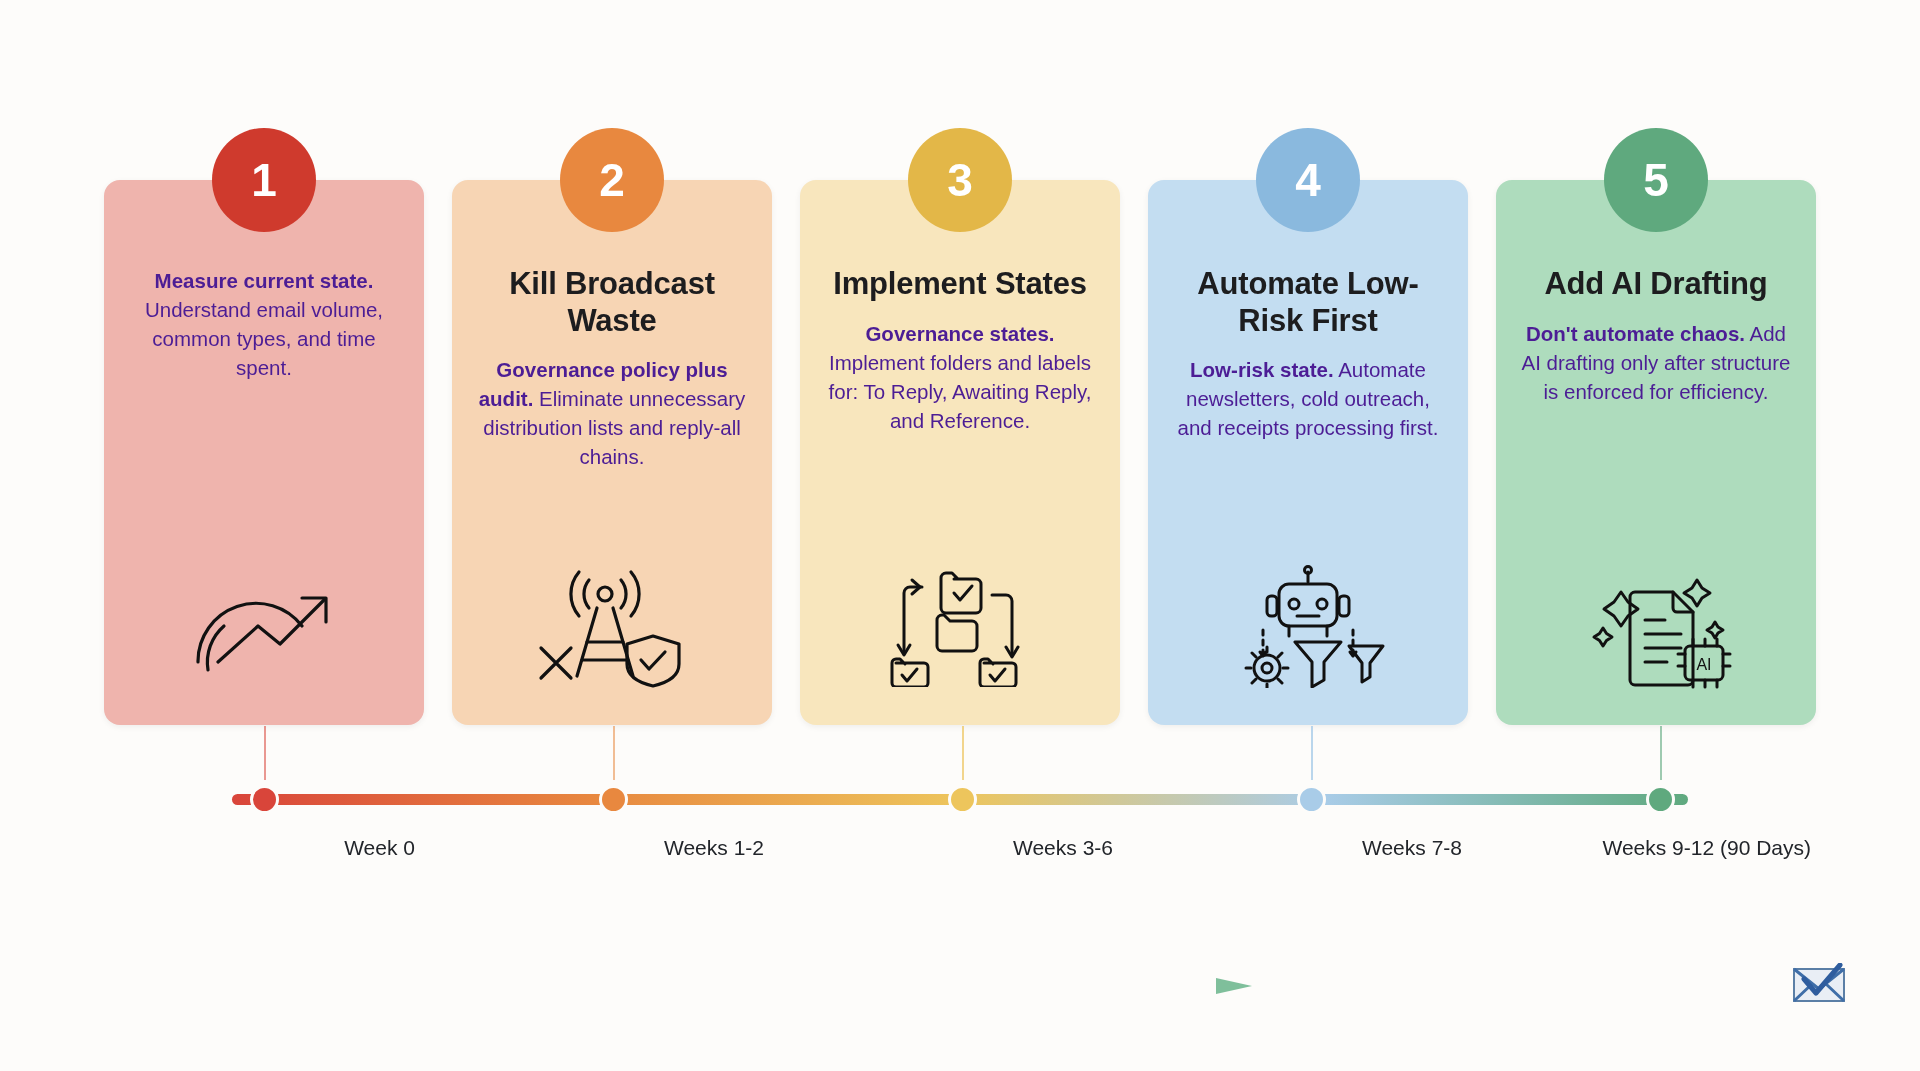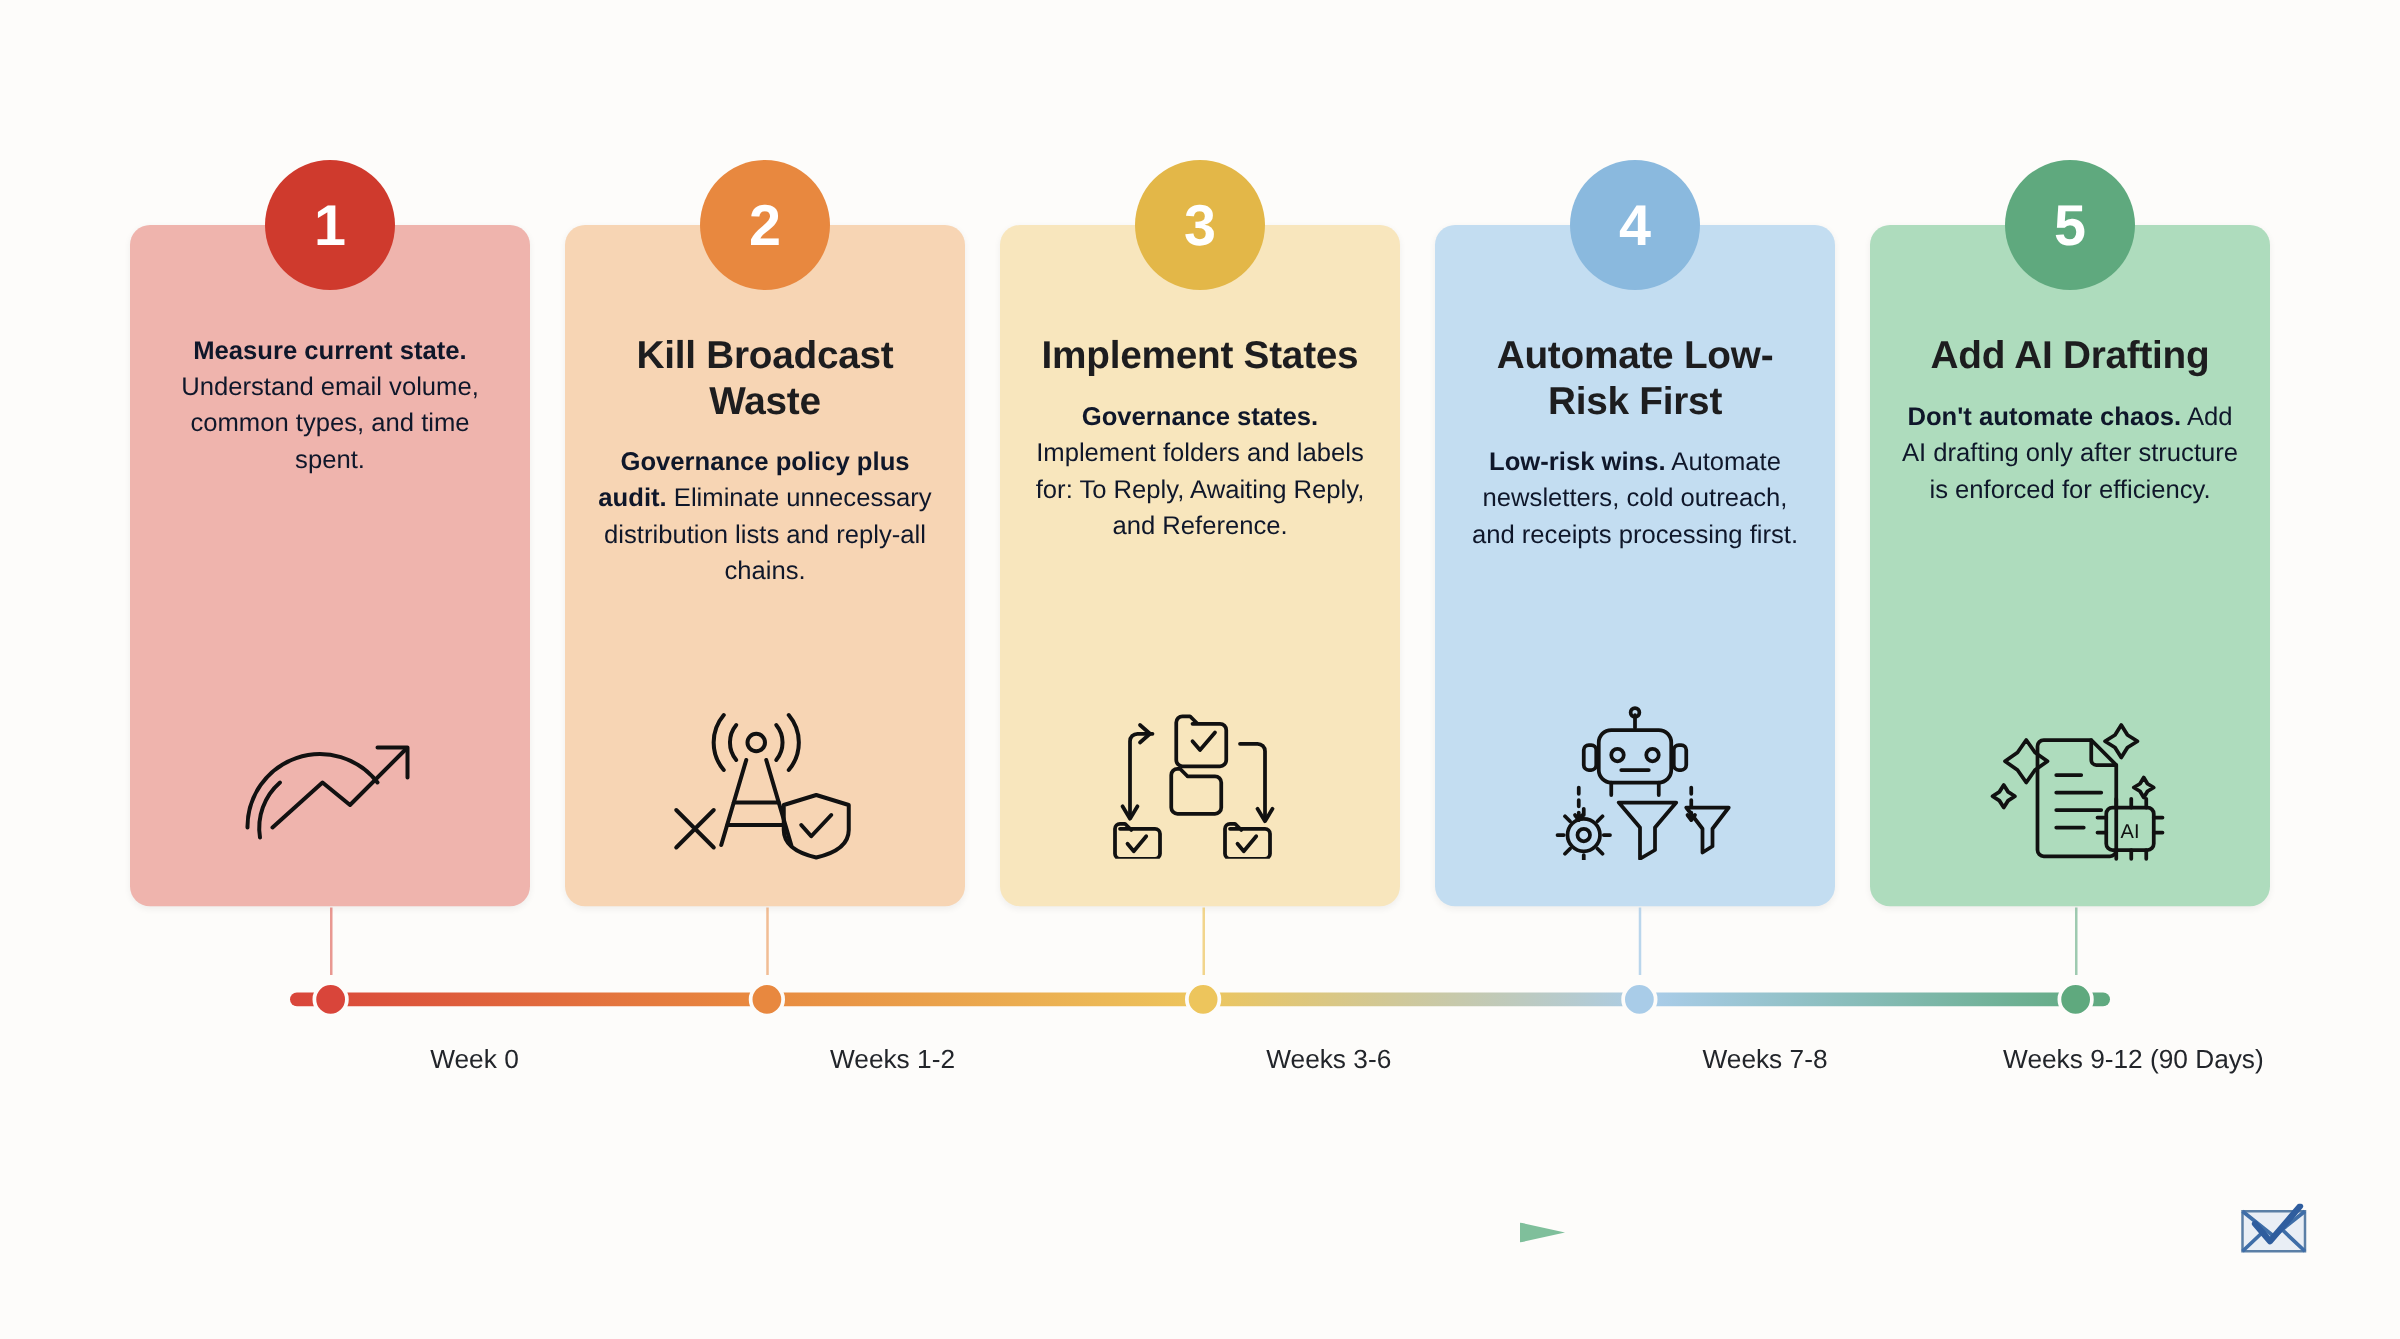--- a/index.html
+++ b/index.html
@@ -45,21 +45,21 @@
     margin:0 0 16px 0;
     font-size:31px;
     line-height:1.18;
     font-weight:bold;
     color:#1d1d1f;
     letter-spacing:-0.2px;
   }
   .card .body{
     font-size:20.5px;
     line-height:1.42;
-    color:#0f172a;
+    color:#4c1d95;
   }
   .card .body b{font-weight:bold;}
   .icon-wrap{
     position:absolute;
     left:0;right:0;
     bottom:34px;
     display:flex;
     align-items:center;
     justify-content:center;
     height:130px;
@@ -197,21 +197,21 @@
         </svg>
       </div>
     </div>
 
     <div class="card" id="card3" style="background: rgb(195, 221, 241);">
       <div class="badge" style="background: rgb(138, 185, 222);">
           <span>4</span>
         </div>
       <h2>Automate Low-Risk First</h2>
       <div class="body">
-        <b>Low-risk wins.</b><span> Automate newsletters, cold outreach, and receipts processing first.</span>
+        <b>Low-risk state.</b><span> Automate newsletters, cold outreach, and receipts processing first.</span>
       </div>
       <div class="icon-wrap">
         <svg width="170" height="124" viewBox="0 0 170 124" fill="none" stroke="#111" stroke-width="3" stroke-linecap="round" stroke-linejoin="round">
           <path d="M85 8 v10"></path>
             <circle cx="85" cy="6" r="3.5"></circle>
           <rect x="56" y="20" width="58" height="42" rx="10"></rect>
           <circle cx="71" cy="40" r="5"></circle>
             <circle cx="99" cy="40" r="5"></circle>
           <path d="M74 52 h22"></path>
           <rect x="44" y="32" width="10" height="20" rx="4"></rect>

